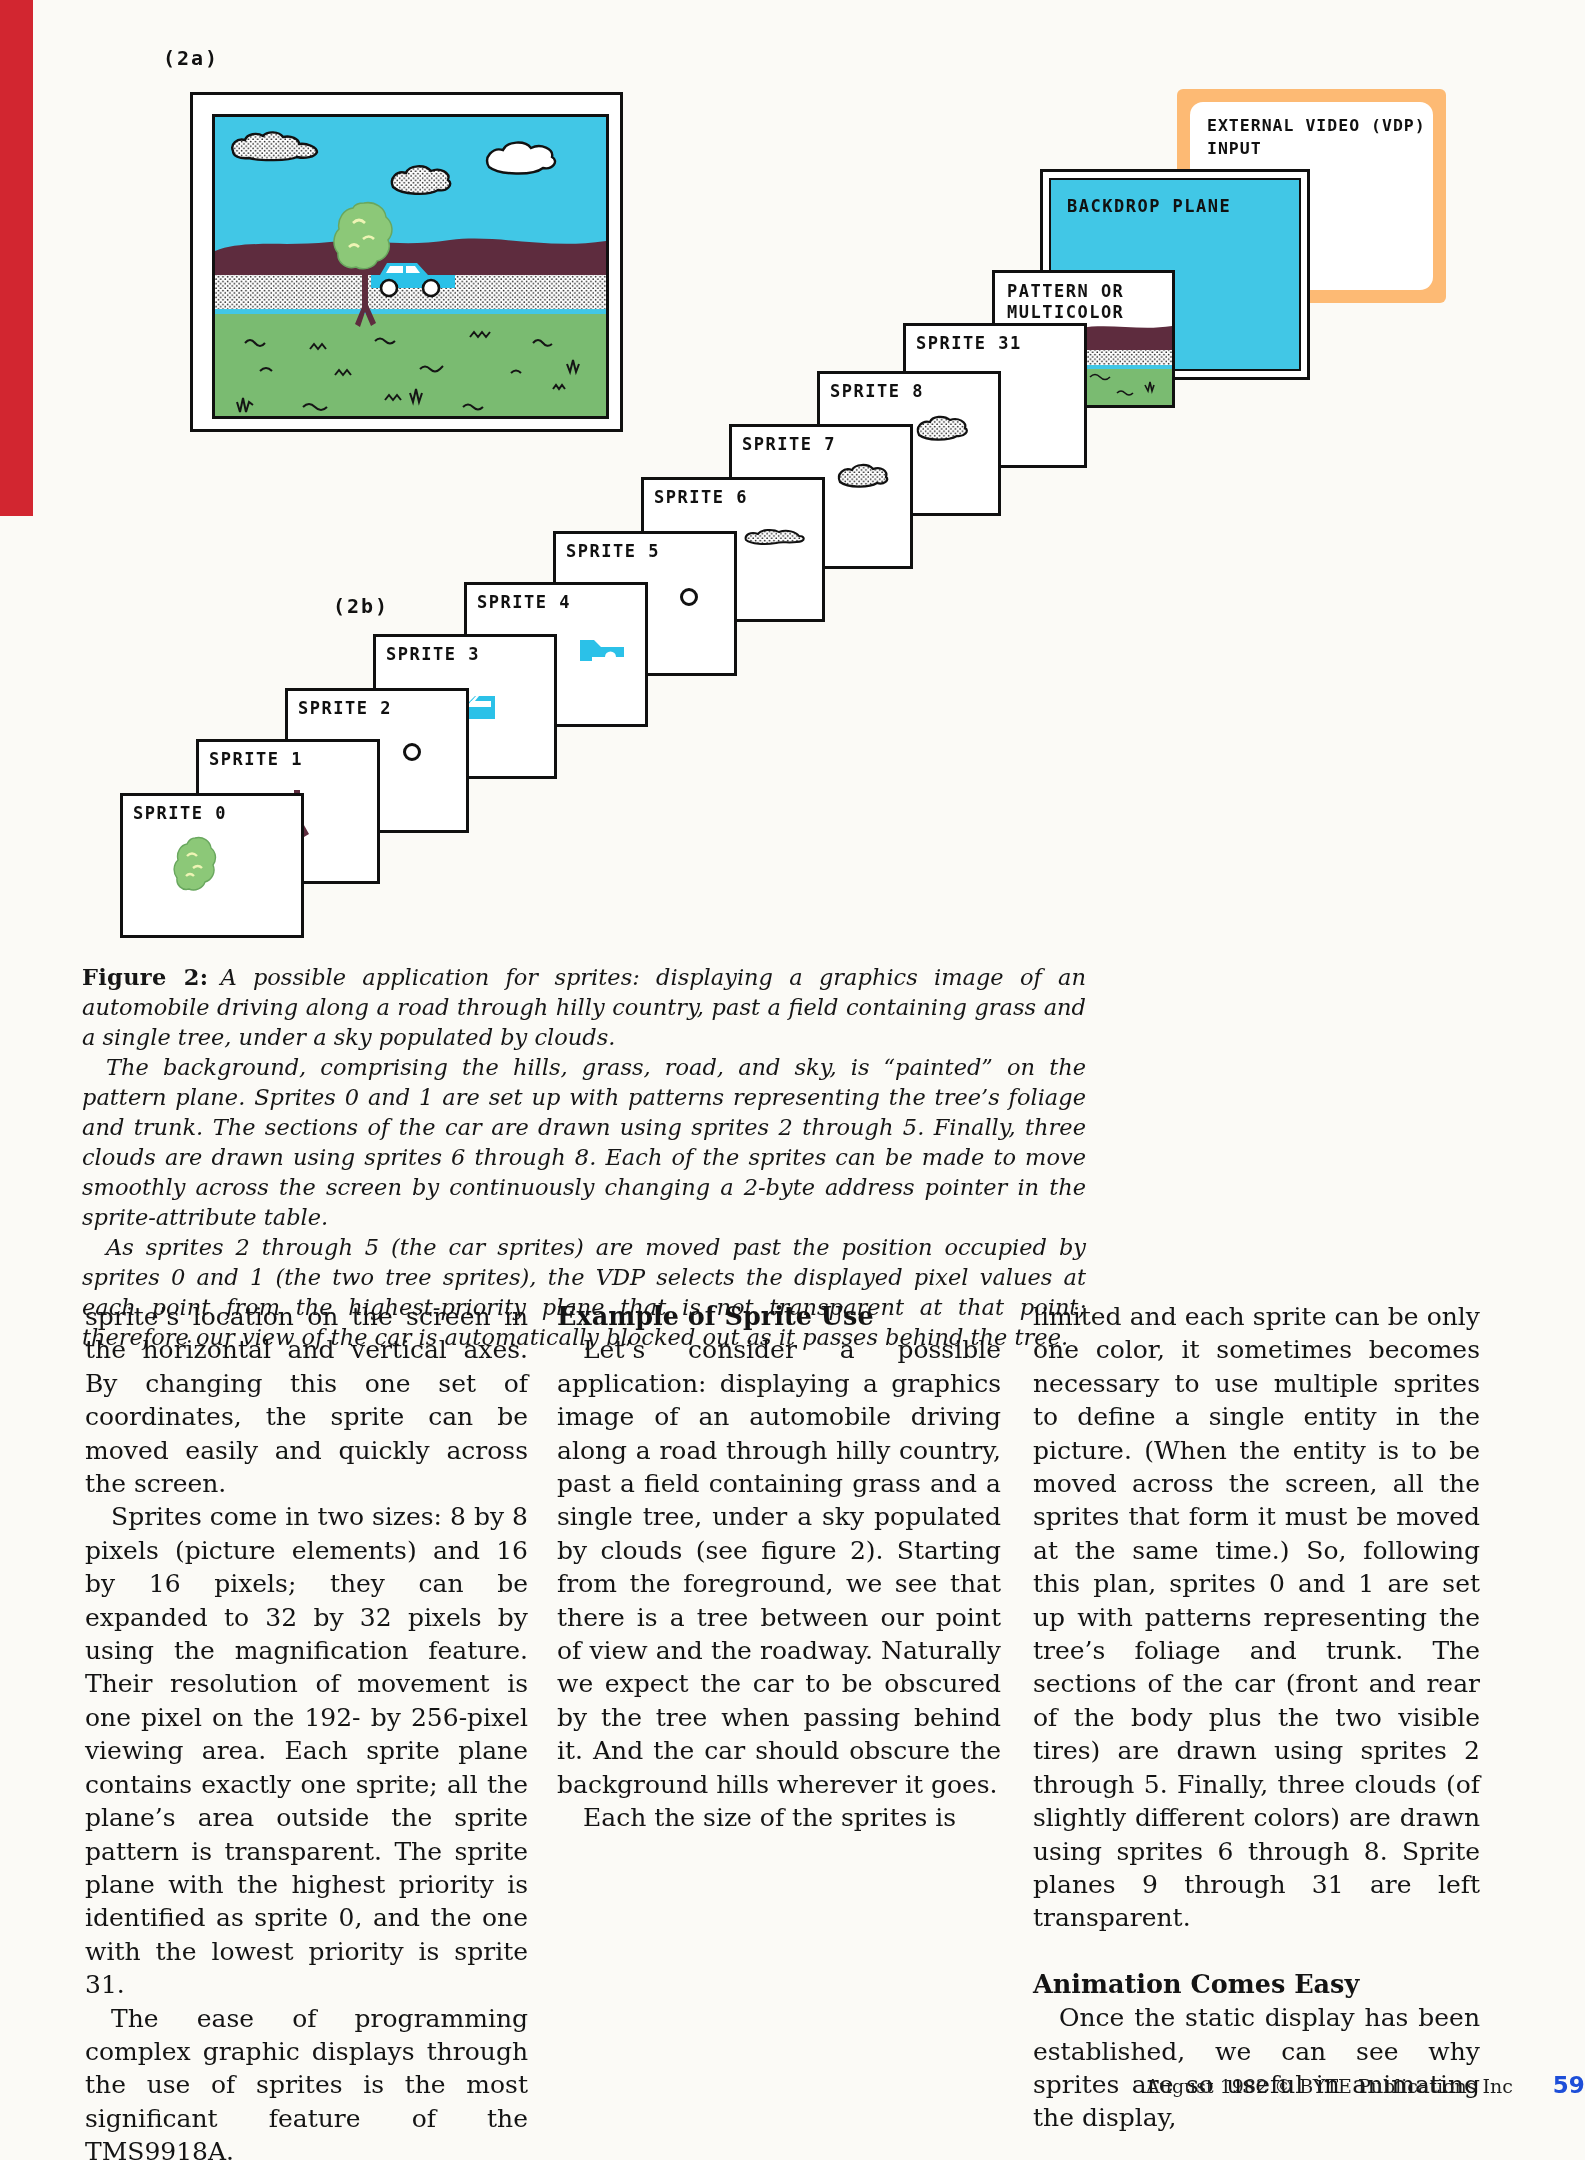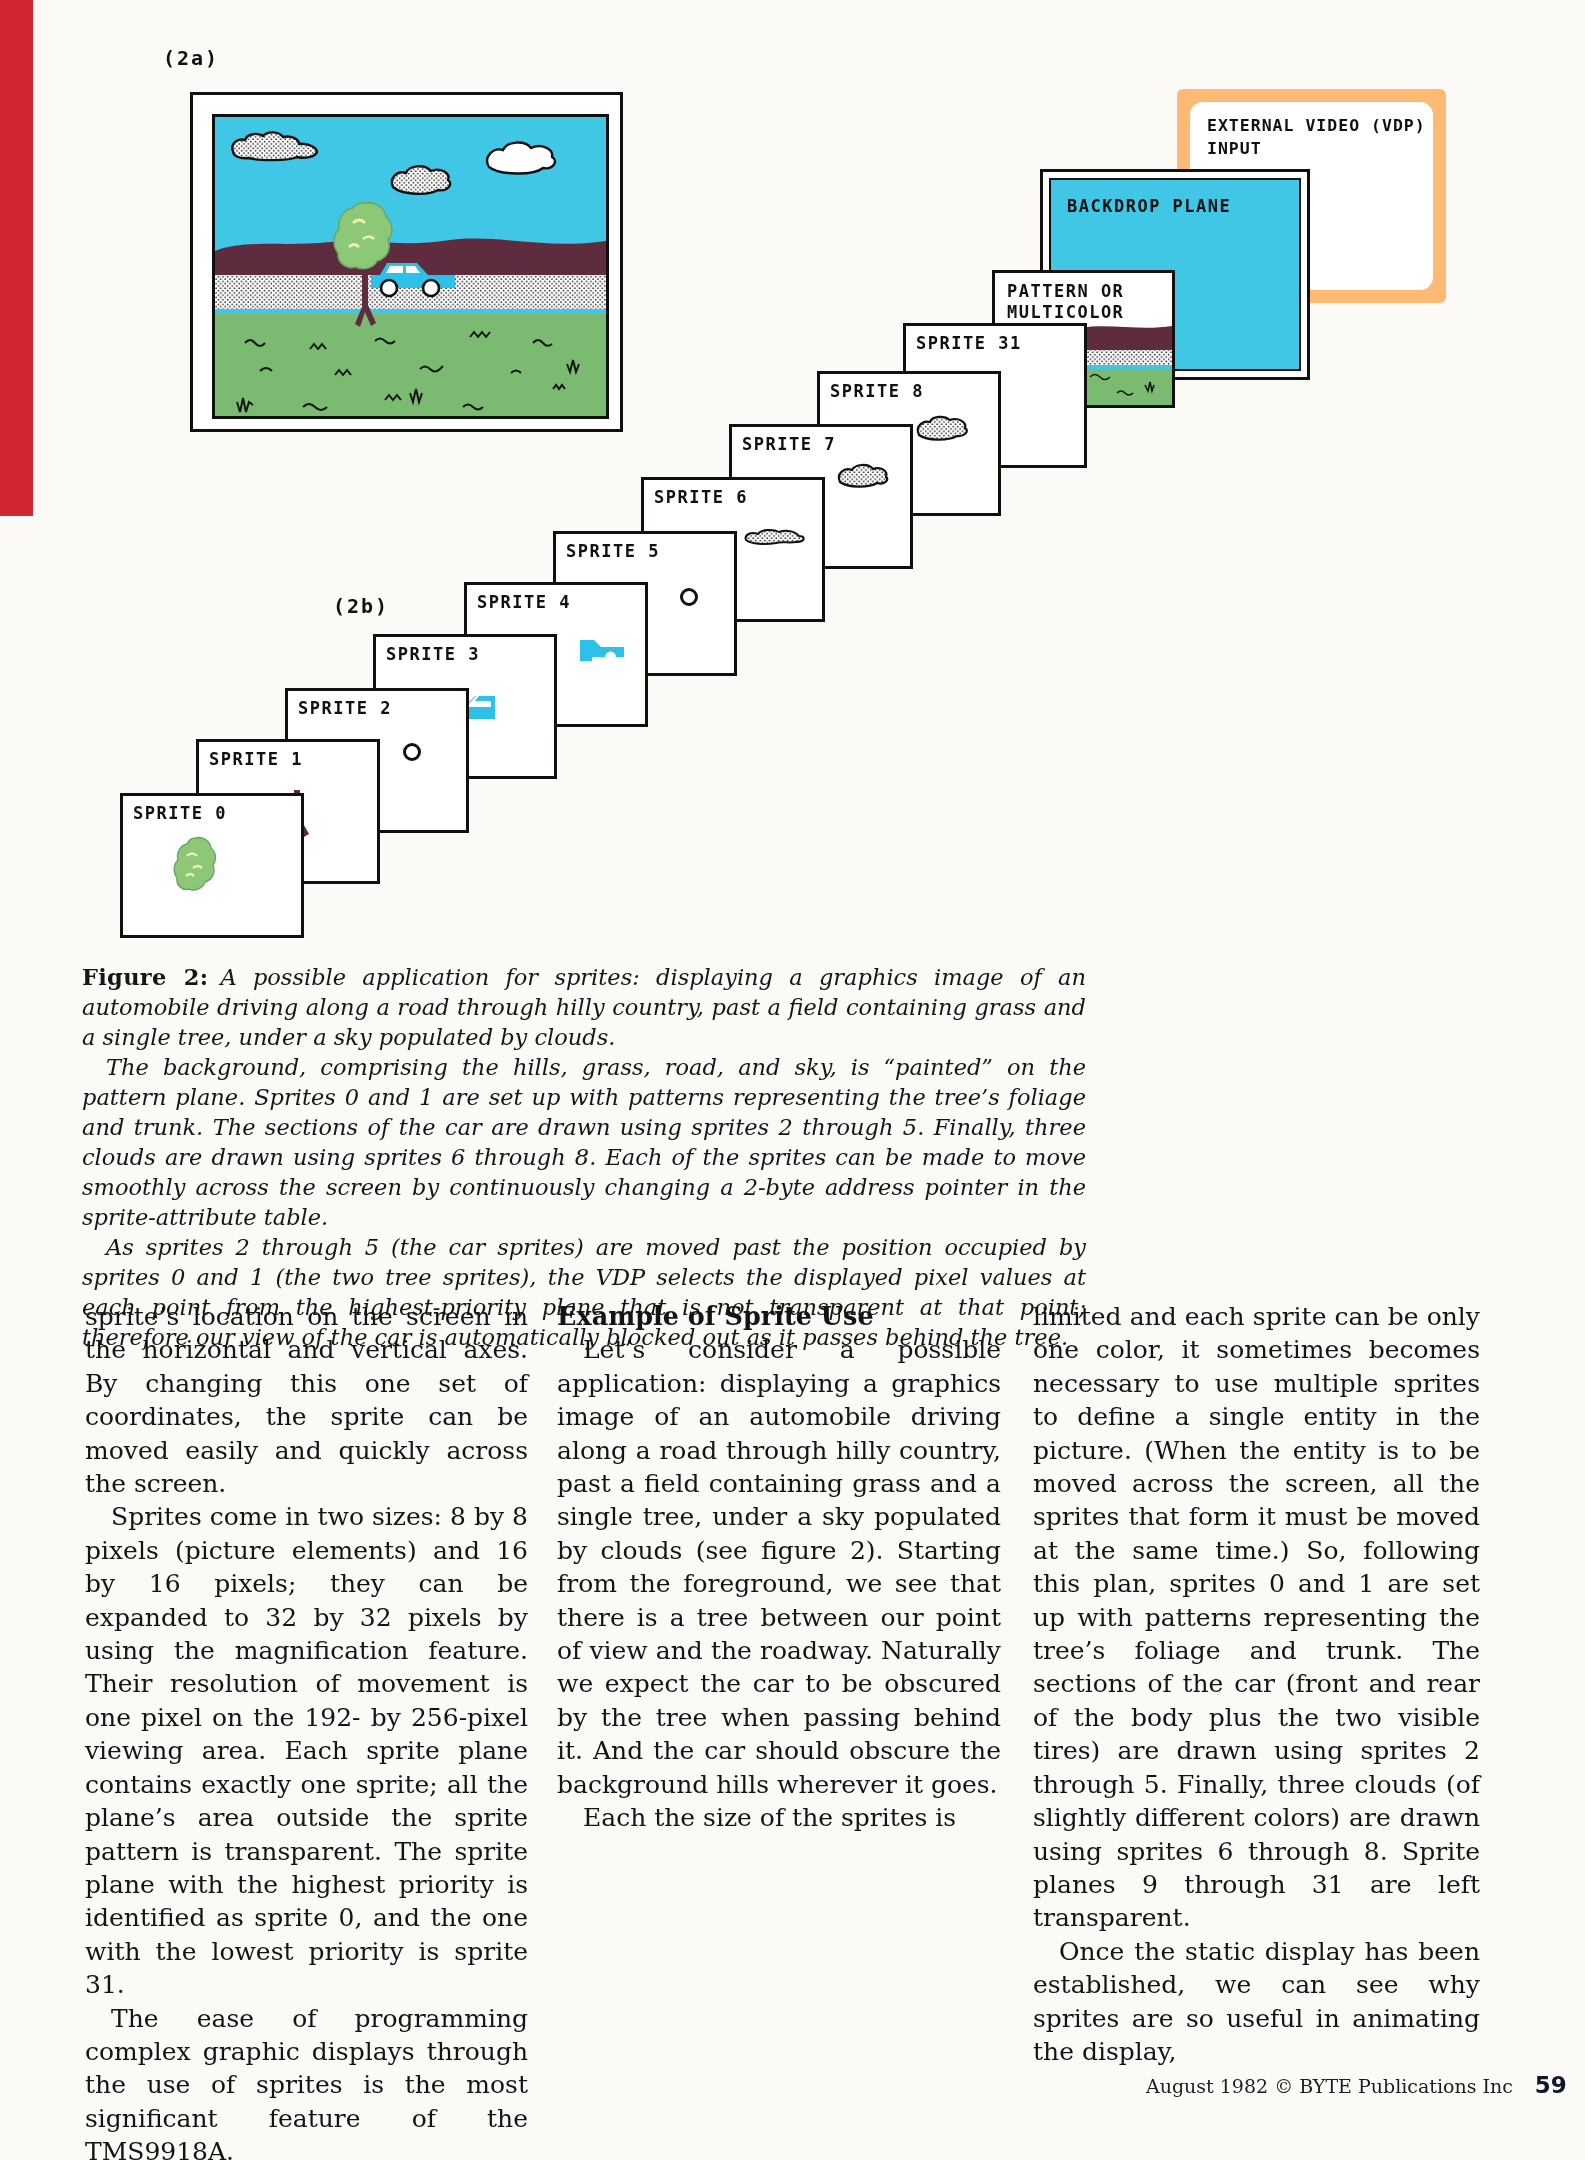--- a/index.html
+++ b/index.html
@@ -39,21 +39,21 @@
   .col-0{left:0;width:443px;}
   .col-1{left:472px;width:444px;}
   .col-2{left:948px;width:447px;}
   .para{margin:0;text-align:justify;}
   .para.ind{text-indent:26px;}
   .heading{margin:0;font-weight:bold;font-size:25.5px;}
   .heading.gap{margin-top:33px;}
   
   .footer{position:absolute;left:1146px;top:2072px;display:flex;align-items:baseline;}
   .credit{font:19px "DejaVu Serif",serif;color:#1d1d1d;}
-  .pageno{font:bold 23px "DejaVu Sans",sans-serif;color:#0f172a;margin-left:22px;}
+  .pageno{font:bold 23px "DejaVu Sans",sans-serif;color:#1d4ed8;margin-left:40px;}
 </style>
 </head>
 <body>
 
 <svg width="0" height="0" style="position:absolute" aria-hidden="true">
   <defs>
     <pattern id="stipple" width="4.6" height="4.6" patternUnits="userSpaceOnUse">
       <rect width="4.6" height="4.6" fill="#ffffff"></rect>
       <circle cx="1.1" cy="1.1" r="0.85" fill="#222"></circle>
       <circle cx="3.4" cy="3.4" r="0.85" fill="#222"></circle>
@@ -237,20 +237,21 @@
       <p class="para ind">Sprites come in two sizes: 8 by 8 pixels (picture elements) and 16 by 16 pixels; they can be expanded to 32 by 32 pixels by using the magnification feature. Their resolution of movement is one pixel on the 192- by 256-pixel viewing area. Each sprite plane contains exactly one sprite; all the plane’s area outside the sprite pattern is transparent. The sprite plane with the highest priority is identified as sprite 0, and the one with the lowest priority is sprite 31.</p>
       <p class="para ind">The ease of programming complex graphic displays through the use of sprites is the most significant feature of the TMS9918A.</p>
     </div>
     <div class="col col-1">
       <p class="heading">Example of Sprite Use</p>
       <p class="para ind">Let’s consider a possible application: displaying a graphics image of an automobile driving along a road through hilly country, past a field containing grass and a single tree, under a sky populated by clouds (see figure 2). Starting from the foreground, we see that there is a tree between our point of view and the roadway. Naturally we expect the car to be obscured by the tree when passing behind it. And the car should obscure the background hills wherever it goes.</p>
       <p class="para ind">Each the size of the sprites is</p>
     </div>
     <div class="col col-2">
       <p class="para">limited and each sprite can be only one color, it sometimes becomes necessary to use multiple sprites to define a single entity in the picture. (When the entity is to be moved across the screen, all the sprites that form it must be moved at the same time.) So, following this plan, sprites 0 and 1 are set up with patterns representing the tree’s foliage and trunk. The sections of the car (front and rear of the body plus the two visible tires) are drawn using sprites 2 through 5. Finally, three clouds (of slightly different colors) are drawn using sprites 6 through 8. Sprite planes 9 through 31 are left transparent.</p>
+      <p class="heading gap">Animation Comes Easy</p>
       <p class="para ind">Once the static display has been established, we can see why sprites are so useful in animating the display,</p>
     </div>
   </div>
 
 <div class="footer">
   <span class="credit">August 1982 © BYTE Publications Inc</span>
   <span class="pageno">59</span>
 </div>
 
 </body></html>

